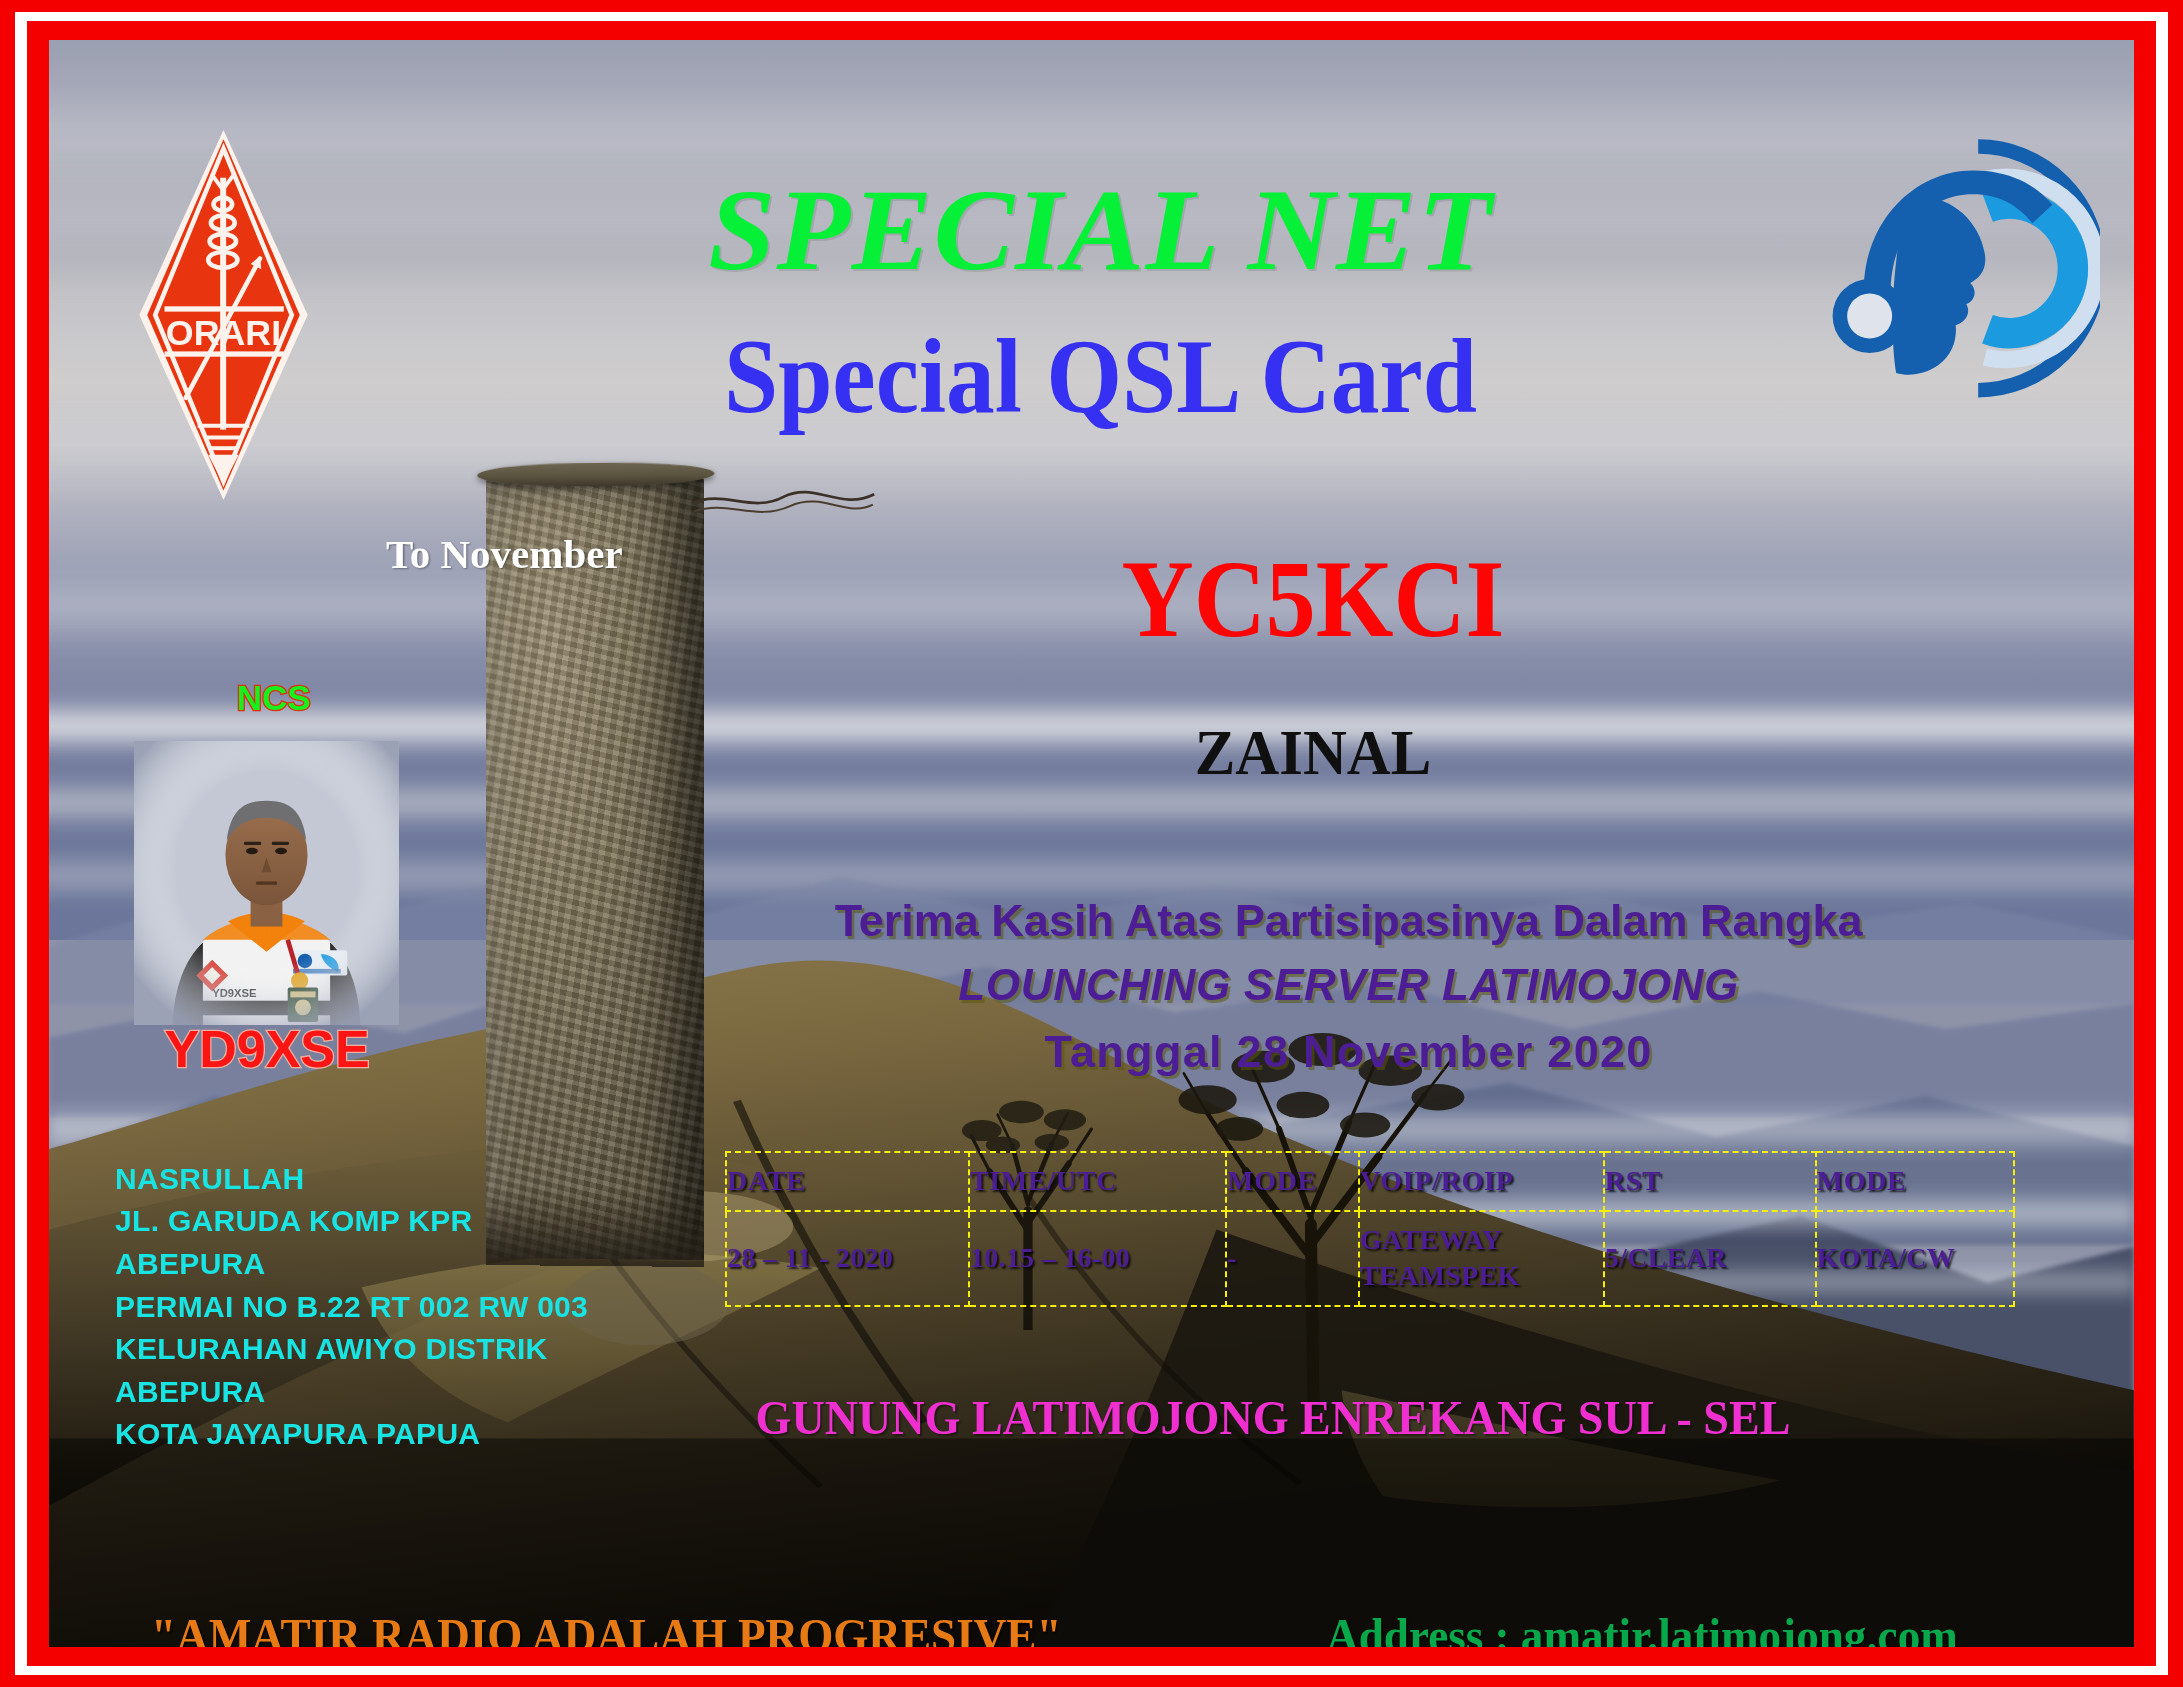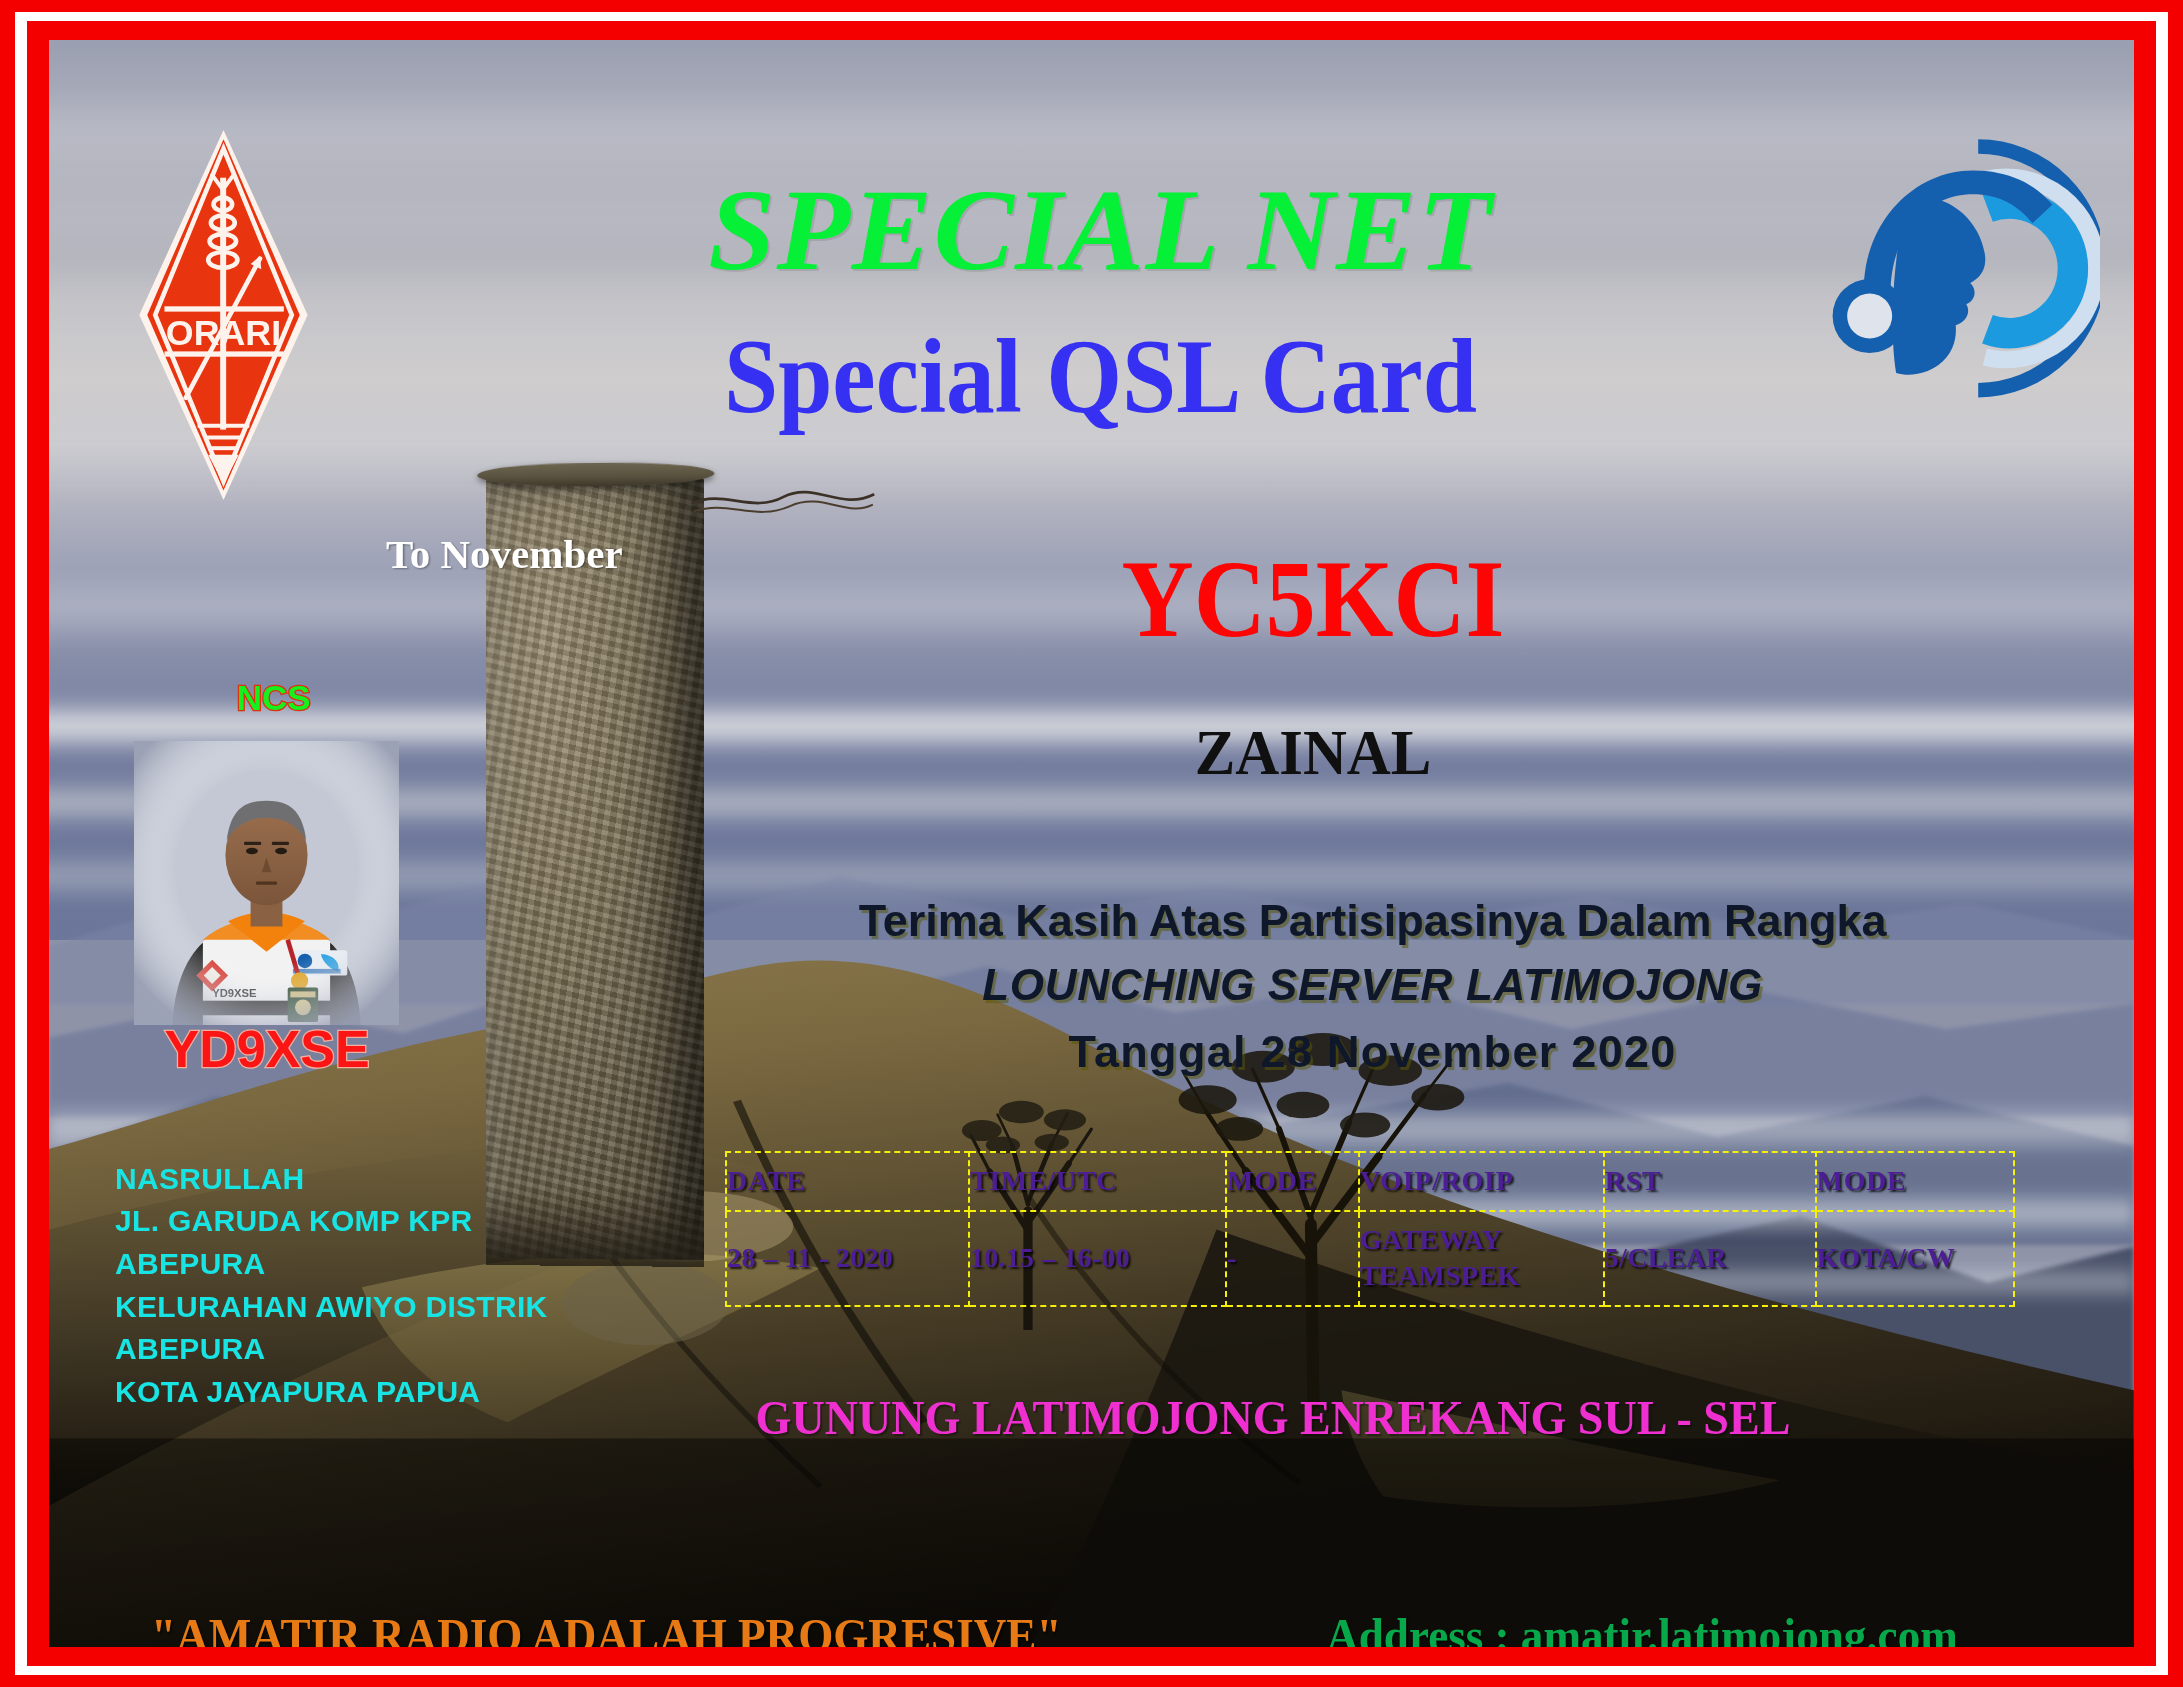--- a/index.html
+++ b/index.html
@@ -191,23 +191,23 @@
     text-align:center;
     font-size: 64px; font-weight: 700;
     color: #101010;
     transform: scaleX(.95);
     line-height: 1;
     white-space: nowrap;
   }
 
   
   .thanks {
-    position:absolute; left: 675px; width: 1297px;
-    text-align:center;
-    color: #0f172a;
+    position:absolute; left: 651px; width: 1297px;
+    text-align:center;
+    color: #4c1d95;
     font-family: "Liberation Sans", "DejaVu Sans", sans-serif;
     font-weight: 700;
     text-shadow: 2.6px 2.6px 0.7px rgba(90,88,10,.55);
     white-space: nowrap;
   }
   #thanks1 { top: 855px; font-size: 45px; transform: scaleX(1.0); }
   #thanks2 { top: 920px; font-size: 44px; font-style: italic; letter-spacing: 0.7px; }
   #thanks3 { top: 986px; font-size: 45px; letter-spacing: 1.3px; }
 
   
@@ -576,20 +576,21 @@
            <rect x="0" y="0" width="400" height="430" fill="url(#photoFade)"></rect>
          </svg>
        </div>
 
        <div id="op-callsign">YD9XSE</div>
 
        <div id="address">
          <div>NASRULLAH</div>
          <div>JL. GARUDA KOMP KPR</div>
          <div>ABEPURA</div>
+         <div>PERMAI NO B.22 RT 002 RW 003</div>
          <div>KELURAHAN AWIYO DISTRIK</div>
          <div>ABEPURA</div>
          <div>KOTA JAYAPURA PAPUA</div>
        </div>
 
        <table id="qso-table">
          <tbody>
                 <tr>
            <th class="col-date">DATE</th>
            <th class="col-time">TIME/UTC</th>

